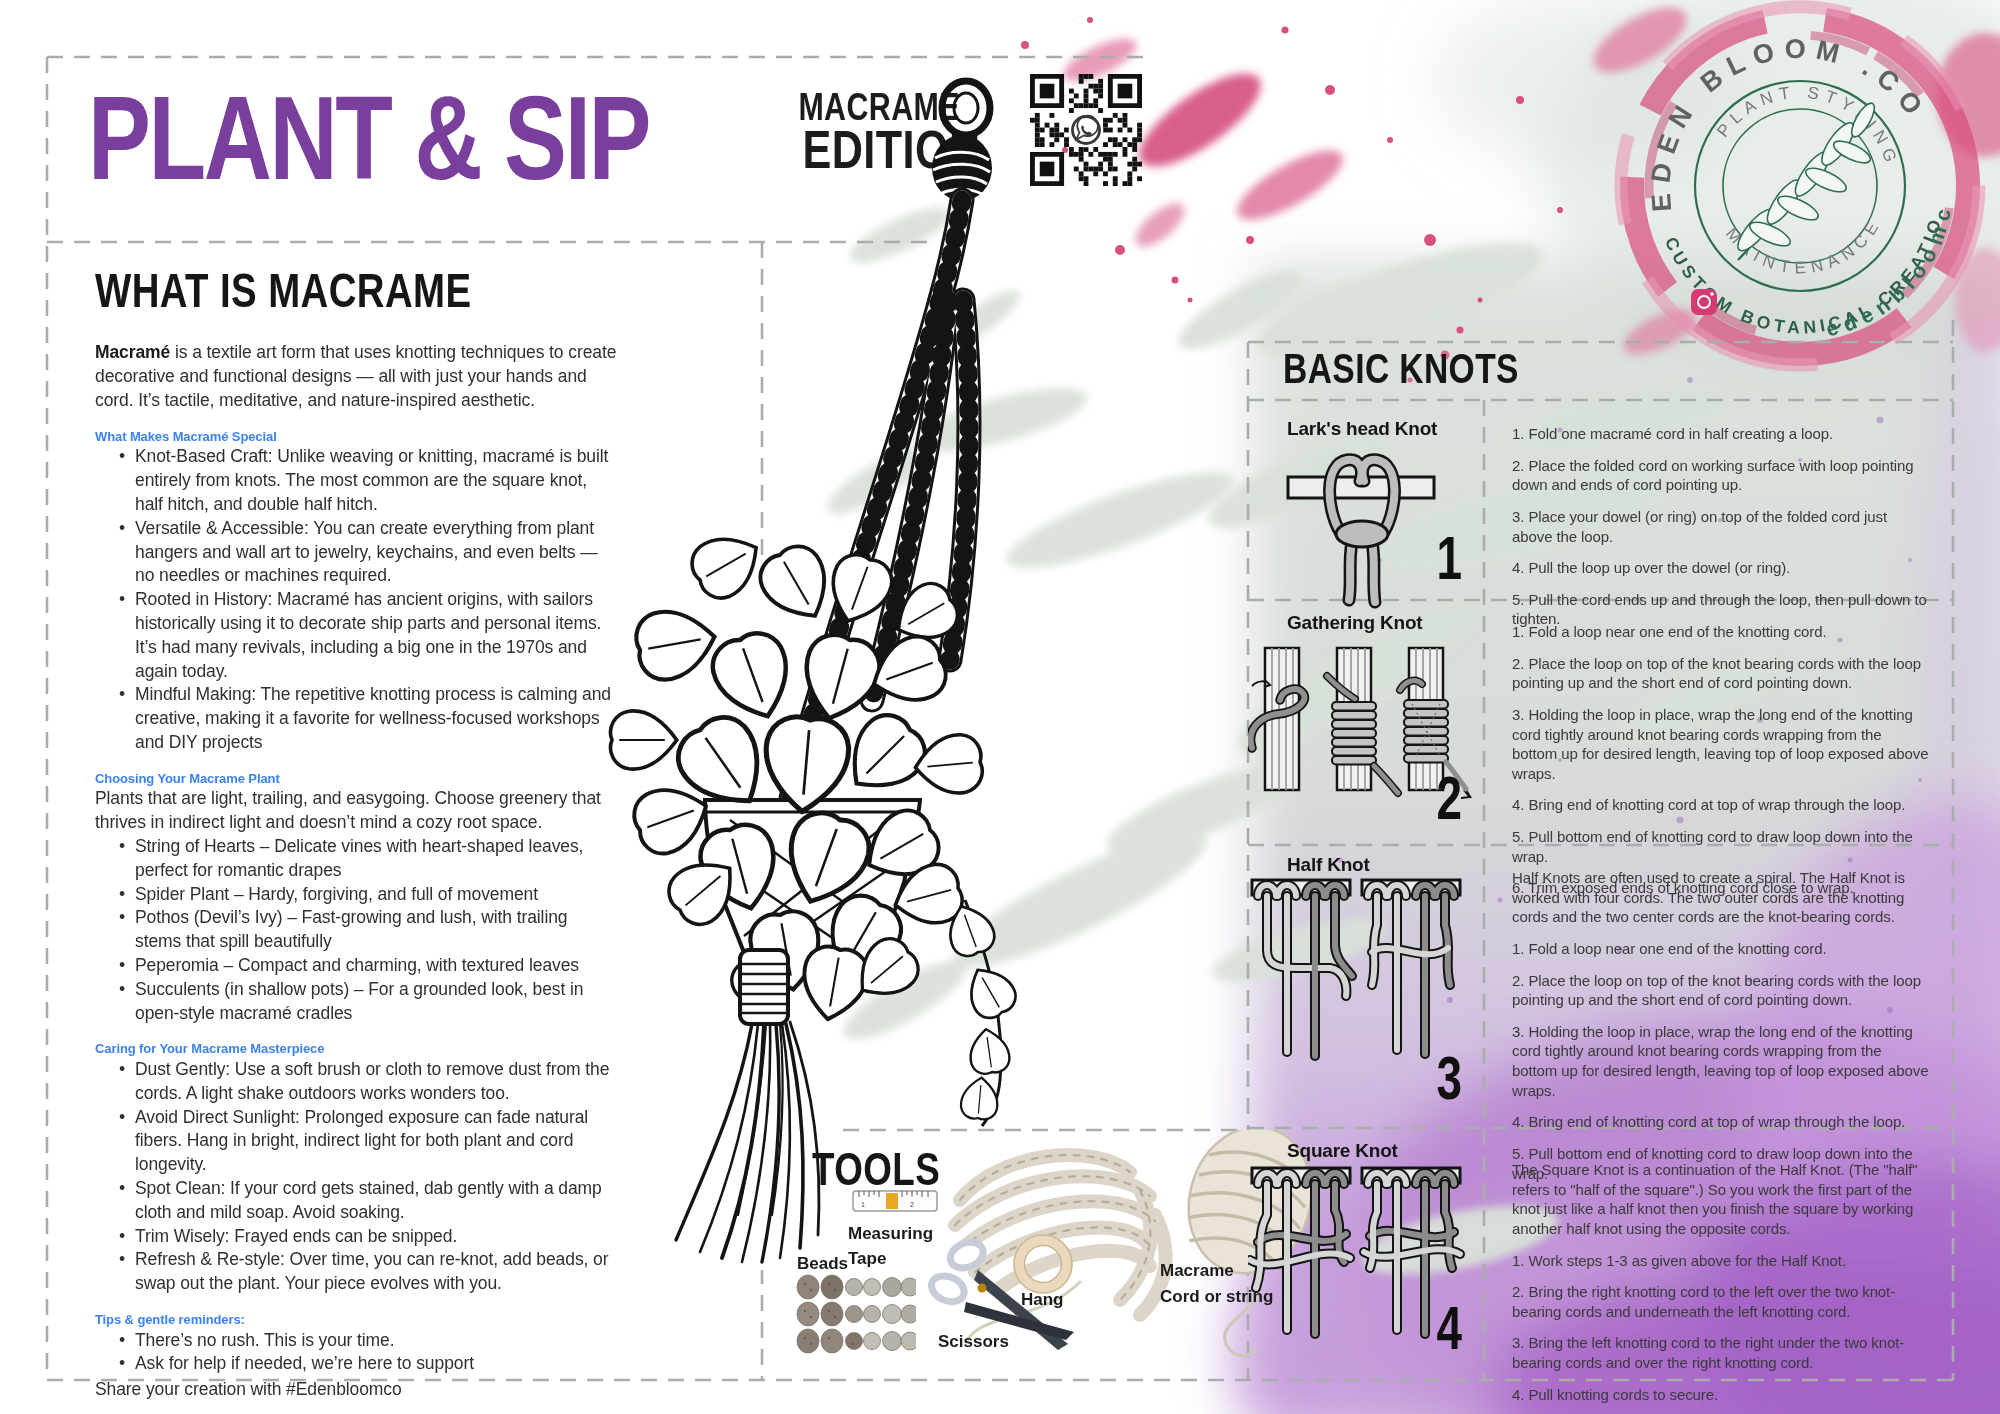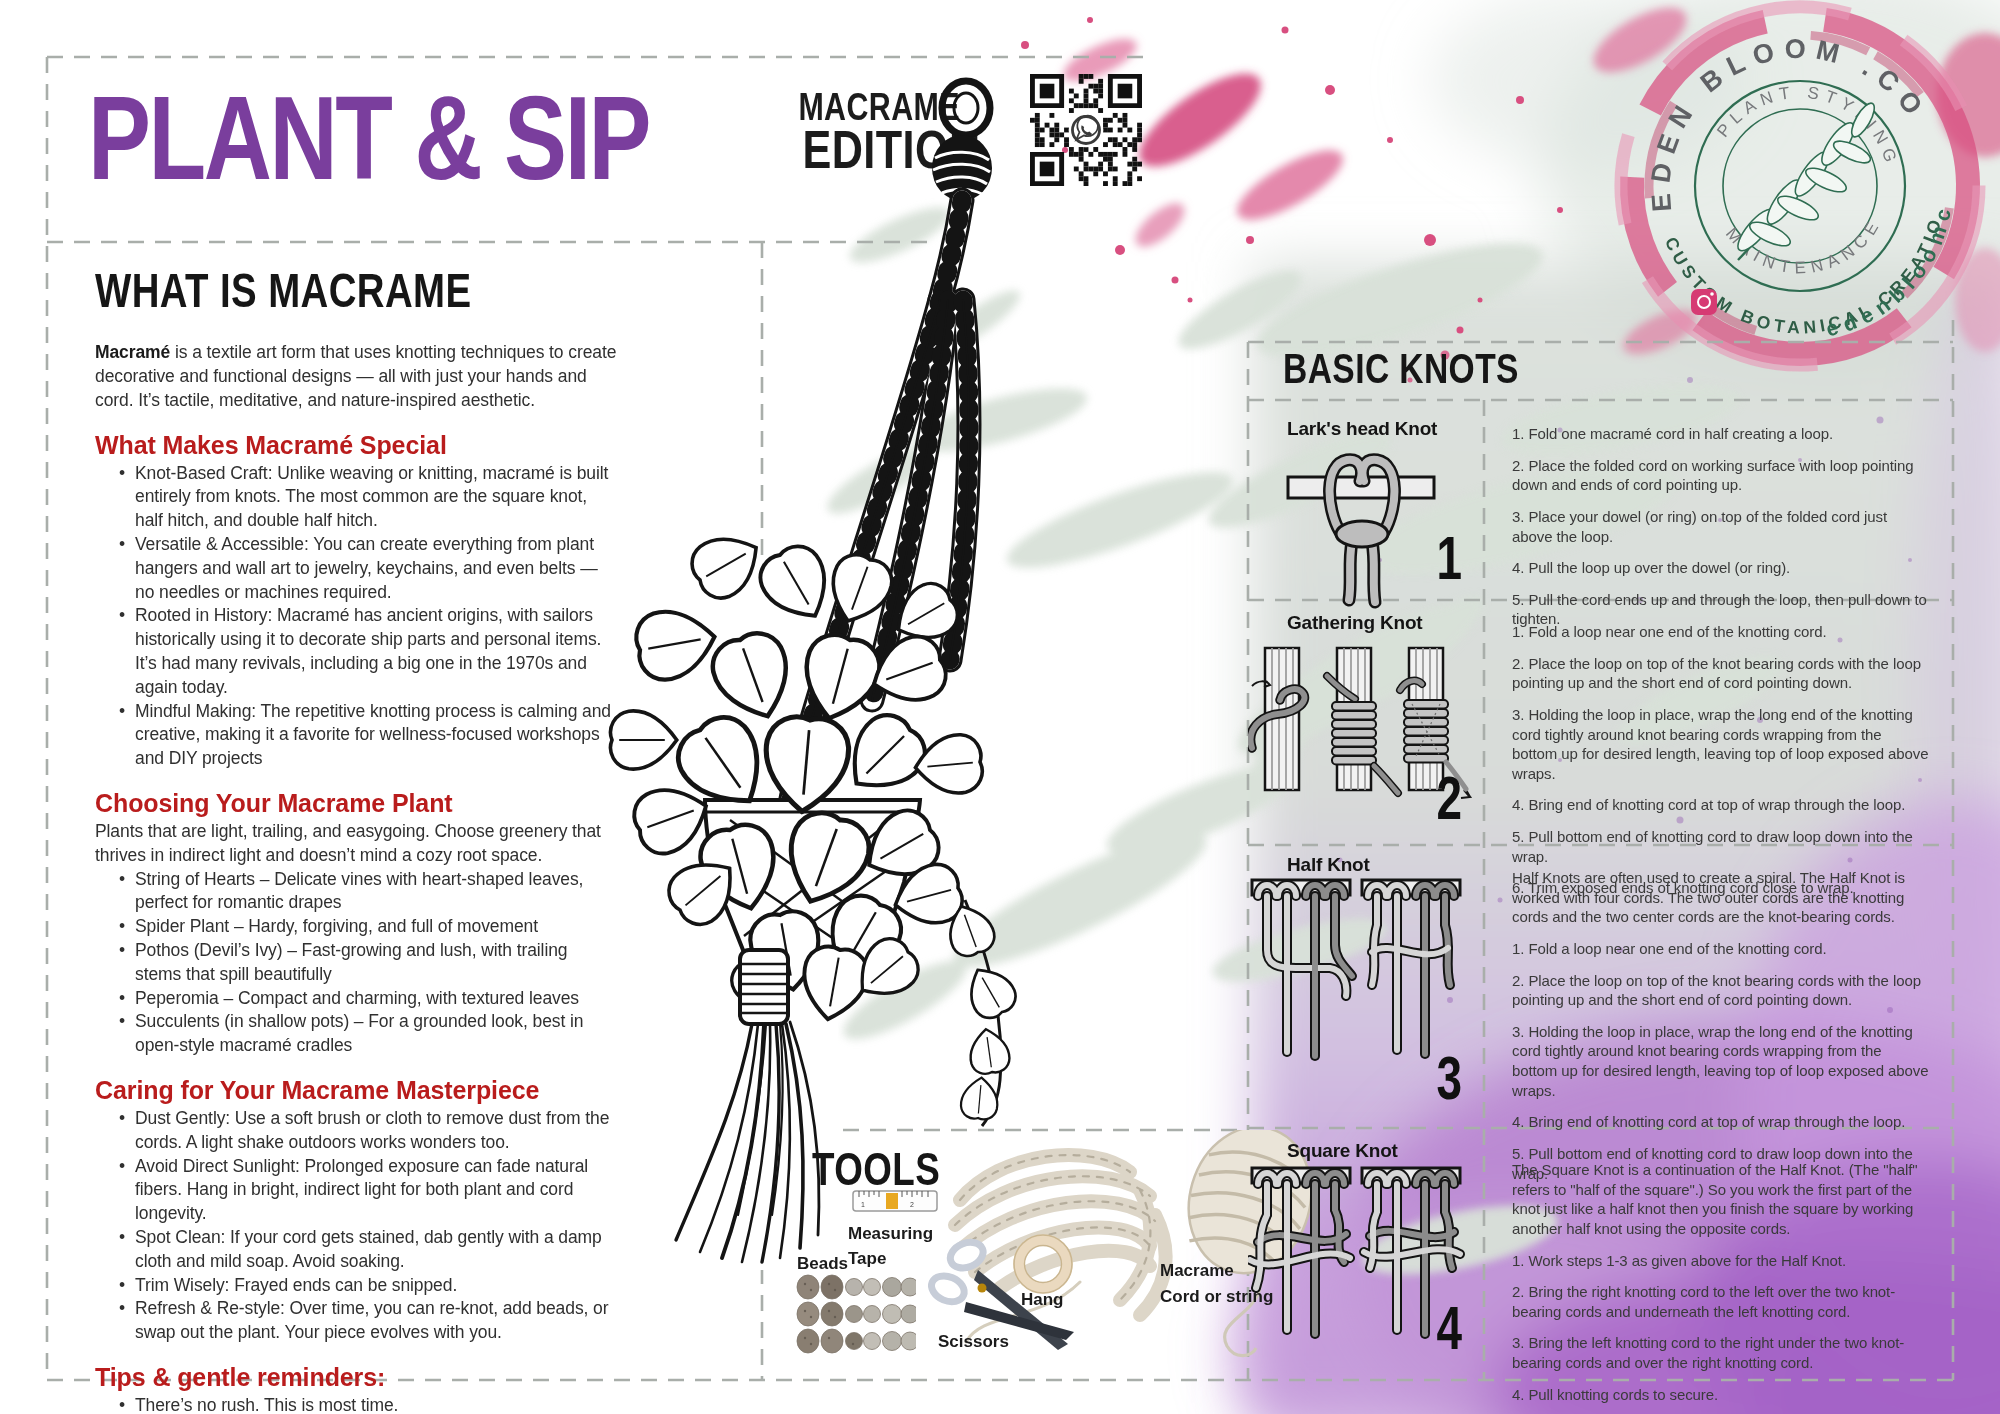--- a/index.html
+++ b/index.html
@@ -18,21 +18,21 @@
   .main-title { left:88px; top:70px; font-size:118px; font-weight:bold; color:#7a3e9d;
     letter-spacing:-3px; transform:scaleX(.8); transform-origin:0 0; white-space:nowrap; }
   .edition { left:758px; top:90px; width:200px; text-align:right; color:#1c1c1c; line-height:.92; }
   .edition .ed1 { font-size:38px; }
   .edition .ed2 { font-size:54px; }
 
   
   .left-col { left:95px; top:258px; width:522px; font-size:17.5px; line-height:1.36; letter-spacing:-.1px; color:#303030; }
   .panel-title { font-size:48px; color:#161616; margin-bottom:18px; }
   .b { font-weight:bold; color:#1b1b1b; }
-  .sec-head { font-weight:bold; font-size:25px; color:#b91c1c; margin-top:15px; }
+  .sec-head { font-weight:bold; font-size:13px; color:#3b82f6; margin-top:15px; }
   .bullet-row { display:flex; }
   .bullet-row .dot { width:16px; margin-left:24px; flex:0 0 16px; }
   .footer-line { margin-top:2px; }
 
   
   .tools-title { left:812px; top:1142px; font-size:46px; color:#161616; }
   .tool-label { position:absolute; font-weight:bold; font-size:17px; color:#1b1b1b; line-height:1.45; }
 
   
   .knots-title { left:1283px; top:345px; font-size:42px; color:#161616; }
@@ -585,21 +585,21 @@
         </div>
     </div>
 
     <div>
       <div class="sec-head">Tips &amp; gentle reminders:</div>
       <div></div>
       <div>
 
       <div class="bullet-row">
             <span class="dot">•</span>
-            <span>There’s no rush. This is most time.</span>
+            <span>There’s no rush. This is your time.</span>
           </div>
           <div class="bullet-row">
             <span class="dot">•</span>
             <span>Ask for help if needed, we’re here to support</span>
           </div>
         </div>
     </div>
 
     <div class="footer-line">Share your creation with #Edenbloomco</div>
   </div>

